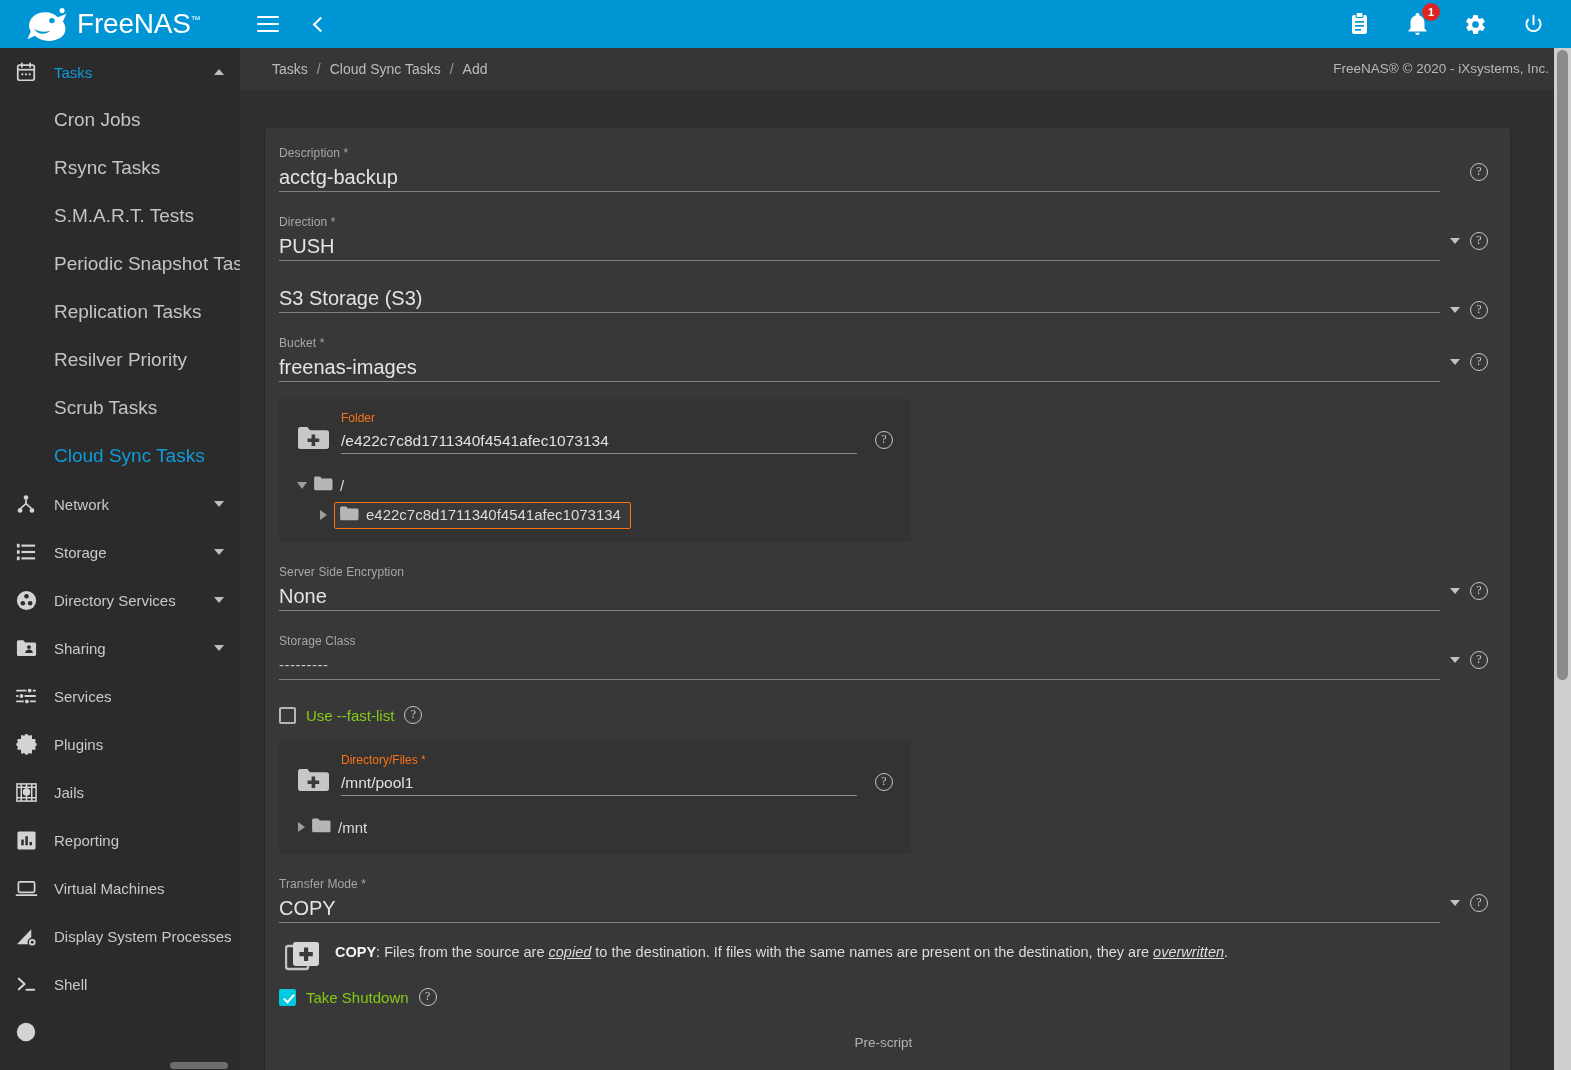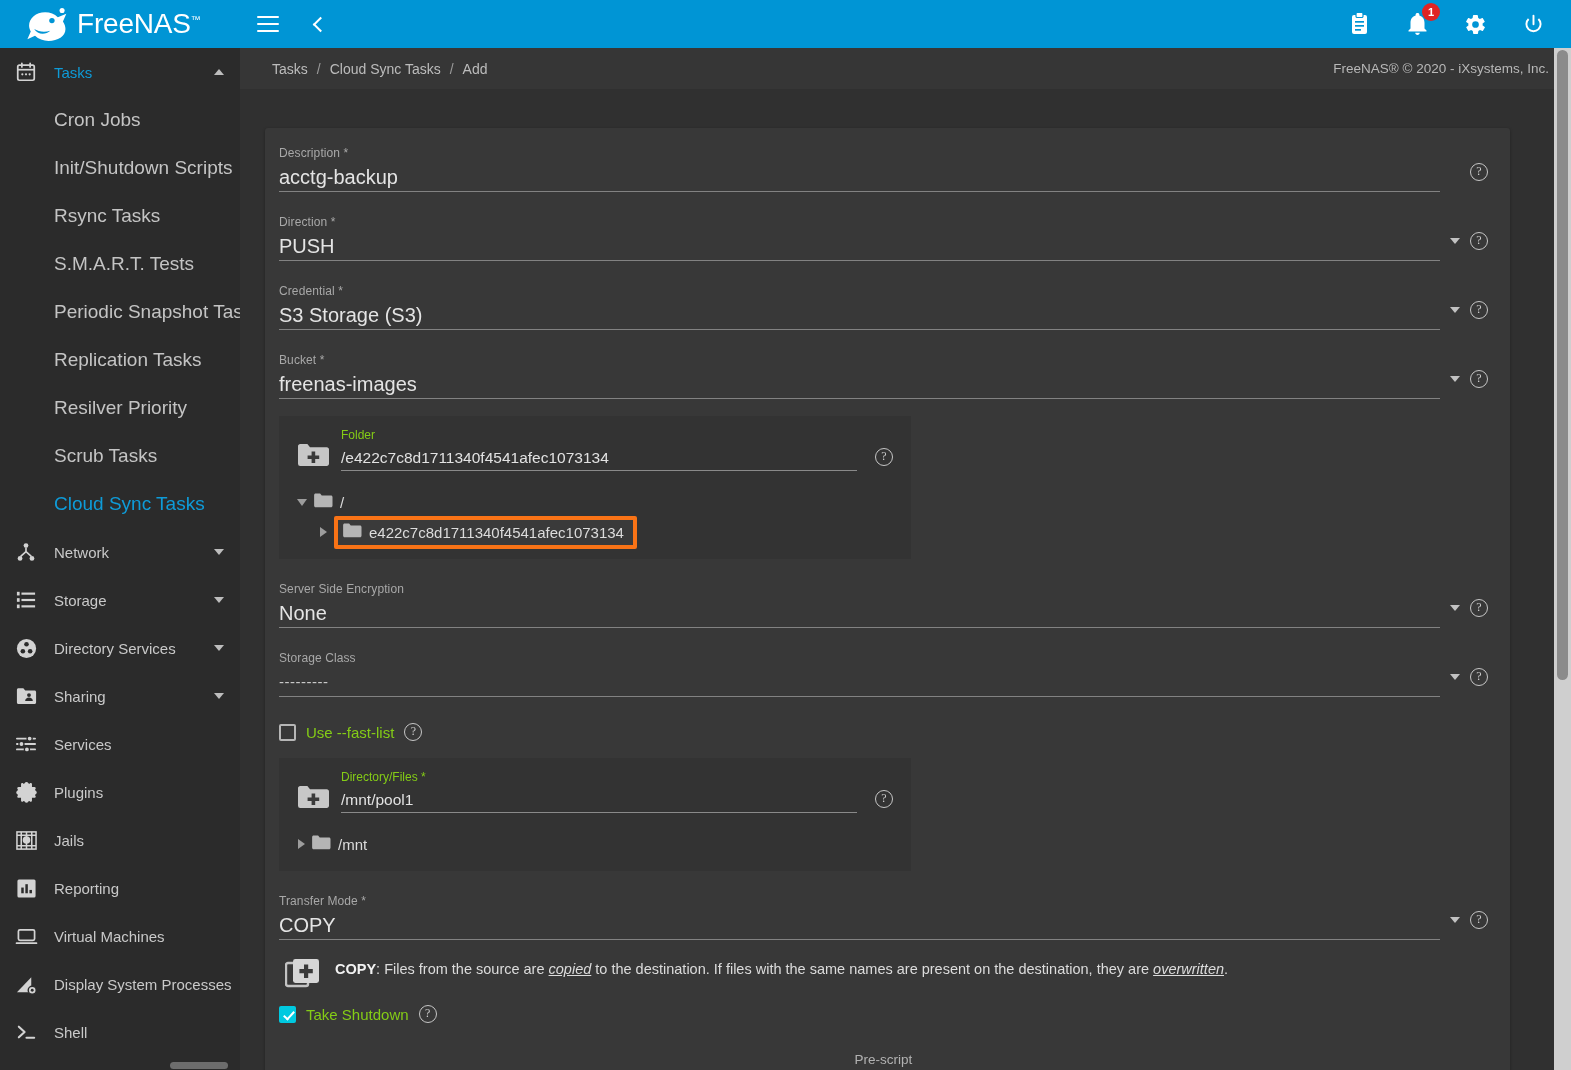--- a/index.html
+++ b/index.html
@@ -161,21 +161,21 @@
   
   .explorer {
     background: #333333;
     width: 632px;
     margin: 17px 0 0 14px;
     padding: 10px 12px 14px 12px;
   }
   .exp-top { display: flex; align-items: flex-start; }
   .folder-plus { width: 32px; min-width: 32px; margin: 16px 12px 0 6px; }
   .exp-field { flex: 1; position: relative; padding-right: 42px; }
-  .exp-label { font-size: 12px; color: #84cc16; line-height: 18px; }
+  .exp-label { font-size: 12px; color: #f97316; line-height: 18px; }
   .exp-value {
     font-size: 15.5px; color: #e2e2e2; line-height: 27px;
     height: 27px; border-bottom: 1px solid #8a8a8a;
     white-space: nowrap; overflow: hidden;
   }
   .exp-q { position: absolute; right: 6px; top: 22px; }
   .tree { margin-top: 17px; padding-left: 4px; }
   .tree-node {
     display: flex; align-items: center; gap: 7px;
     height: 26px; cursor: pointer;
@@ -185,22 +185,22 @@
     border-top: 5px solid transparent; border-bottom: 5px solid transparent;
     border-left: 7px solid #9d9d9d;
   }
   .tri.open {
     border-left: 5.5px solid transparent; border-right: 5.5px solid transparent;
     border-top: 7px solid #9d9d9d; border-bottom: none; margin-left: 2px;
   }
   .tree-name { font-size: 15px; color: #dcdcdc; }
   .tree-child { padding-left: 22px; margin-top: 4px; }
   .tree-chip {
-    display: inline-flex; align-items: center; gap: 7px;
-    border: 4px solid #f97316; background: #3a3a3a;
+    display: inline-flex; align-items: flex-start; gap: 7px;
+    border: 1px solid #f97316; background: #3a3a3a;
     padding: 3px 9px 3px 5px; border-radius: 2px;
   }
 
   
   .checkrow { display: flex; align-items: center; gap: 10px; padding-left: 14px; }
   .cbox {
     width: 17px; height: 17px; border: 2px solid #b6b6b6;
     border-radius: 2px; background: transparent; cursor: pointer; flex:none;
   }
   .cbox.checked {
@@ -323,23 +323,20 @@
           </svg>
       </span>
       <span class="side-label active">Tasks</span>
       <span class="caret up"></span>
     </div>
 
     <div class="side-sub">
         <span>Cron Jobs</span>
       </div>
     <div class="side-sub">
-        <span>Init/Shutdown Scripts</span>
-      </div>
-    <div class="side-sub">
         <span>Rsync Tasks</span>
       </div>
     <div class="side-sub">
         <span>S.M.A.R.T. Tests</span>
       </div>
     <div class="side-sub">
         <span>Periodic Snapshot Tasks</span>
       </div>
     <div class="side-sub">
         <span>Replication Tasks</span>
@@ -526,21 +523,20 @@
             <div class="fvalue">PUSH</div>
             <div class="field-ctl">
               <span class="sel-caret"></span>
               <span class="qmark">?</span>
             </div>
           </div>
         </div>
 
         <div class="frow">
           <div class="field sp">
-            <div class="flabel">Credential *</div>
             <div class="fvalue">S3 Storage (S3)</div>
             <div class="field-ctl">
               <span class="sel-caret"></span>
               <span class="qmark">?</span>
             </div>
           </div>
         </div>
 
         <div class="frow">
           <div class="field sp">

